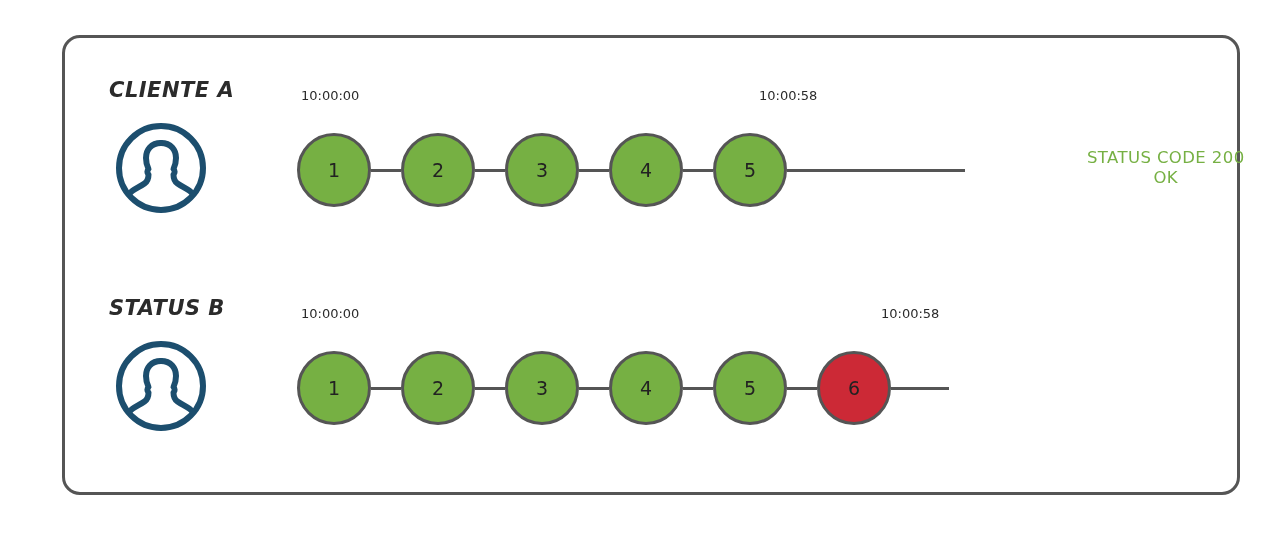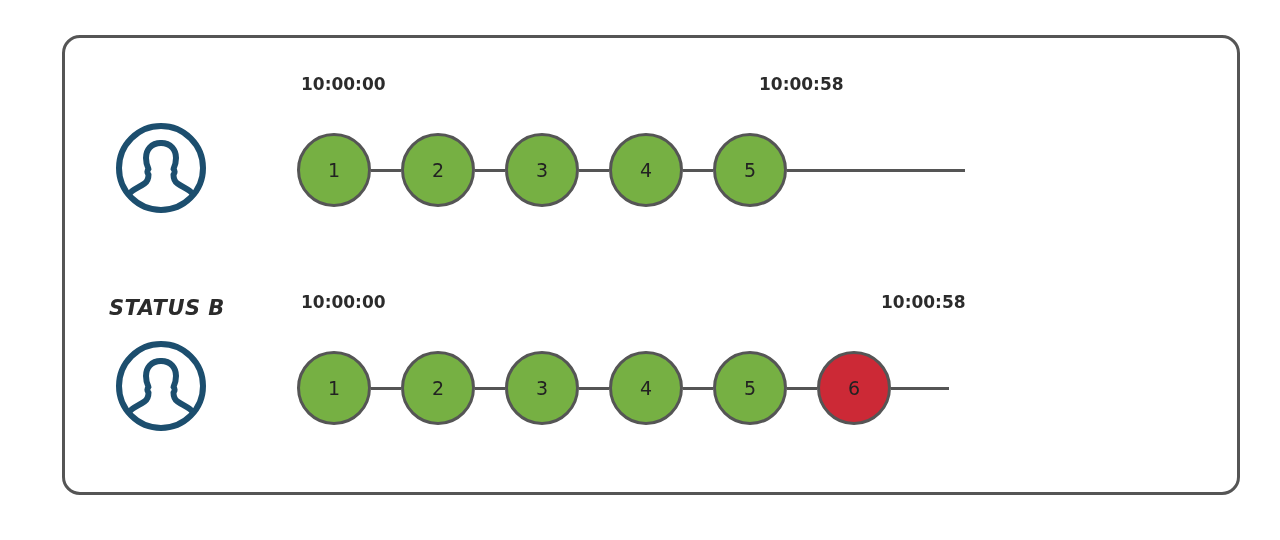--- a/index.html
+++ b/index.html
@@ -58,24 +58,24 @@
     left: 46px;
     top: 58px;
     width: 100px;
     height: 100px;
   }
   .avatar svg { display: block; width: 100%; height: 100%; }
 
   
   .timestamp {
     position: absolute;
-    top: 14px;
-    font-family: "DejaVu Sans", sans-serif;
-    font-size: 17px;
-    font-weight: bold;
+    top: 28px;
+    font-family: "DejaVu Sans", sans-serif;
+    font-size: 13px;
+    font-weight: normal;
     color: #2b2b2b;
     white-space: nowrap;
   }
   .ts-start { left: 236px; }
   #row-client-a .ts-end { left: 694px; }
   #row-client-b .ts-end { left: 816px; }
 
   
   .chain {
     position: absolute;
@@ -145,20 +145,21 @@
   }
   #status-a .status-sub { font-size: 16.5px; }
 </style>
 </head>
 <body>
 
 <div id="diagram-frame">
 
   <div class="client-row" id="row-client-a">
 
+    <div class="client-label">CLIENTE A</div>
 
     <div class="avatar">
       <svg viewBox="0 0 100 100" aria-hidden="true">
         <circle cx="50" cy="50" r="42" fill="none" stroke="#1C4E6E" stroke-width="6"></circle>
         <g fill="none" stroke="#1C4E6E" stroke-width="6" stroke-linejoin="round" stroke-linecap="round">
           <path d="M50 25
                    c -10 0 -15 7 -15 15
                    c 0 5 1 8 2.5 11
                    c -1.5 1.5 -1.5 4 0 5.5
                    c 0 4 -1 7 -4 9
@@ -193,20 +194,24 @@
       <div class="node ok">
         <span>4</span>
       </div>
       <div class="connector"></div>
       <div class="node ok">
         <span>5</span>
       </div>
       <div class="tail"></div>
     </div>
 
+    <div class="status-block" id="status-a">
+      <div class="status-code">STATUS CODE 200</div>
+      <div class="status-sub">OK</div>
+    </div>
   </div>
 
   <div class="client-row" id="row-client-b">
 
     <div class="client-label">STATUS B</div>
 
     <div class="avatar">
       <svg viewBox="0 0 100 100" aria-hidden="true">
         <circle cx="50" cy="50" r="42" fill="none" stroke="#1C4E6E" stroke-width="6"></circle>
         <g fill="none" stroke="#1C4E6E" stroke-width="6" stroke-linejoin="round" stroke-linecap="round">

